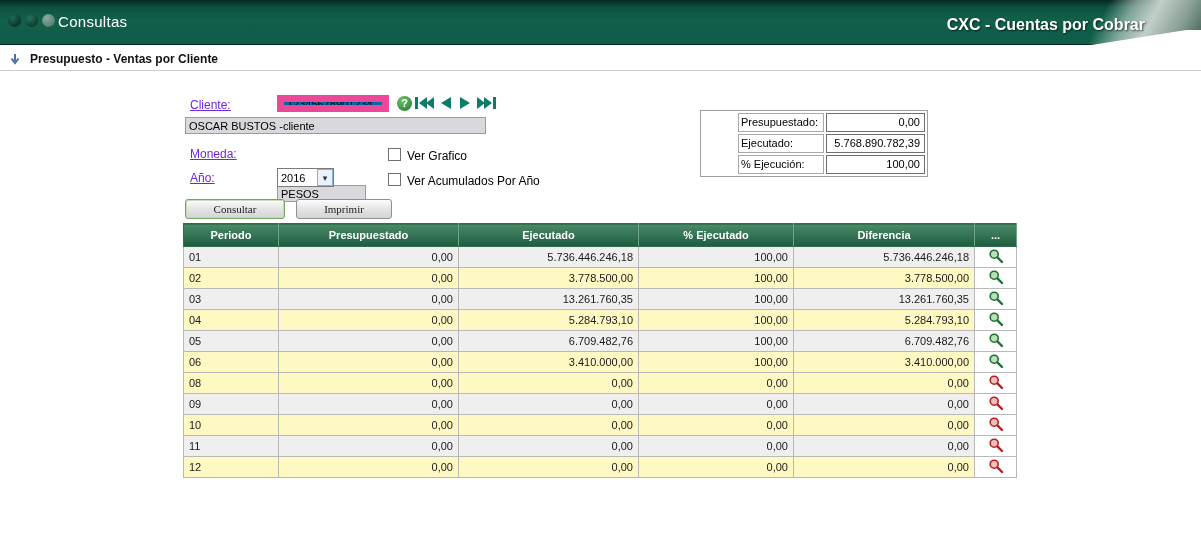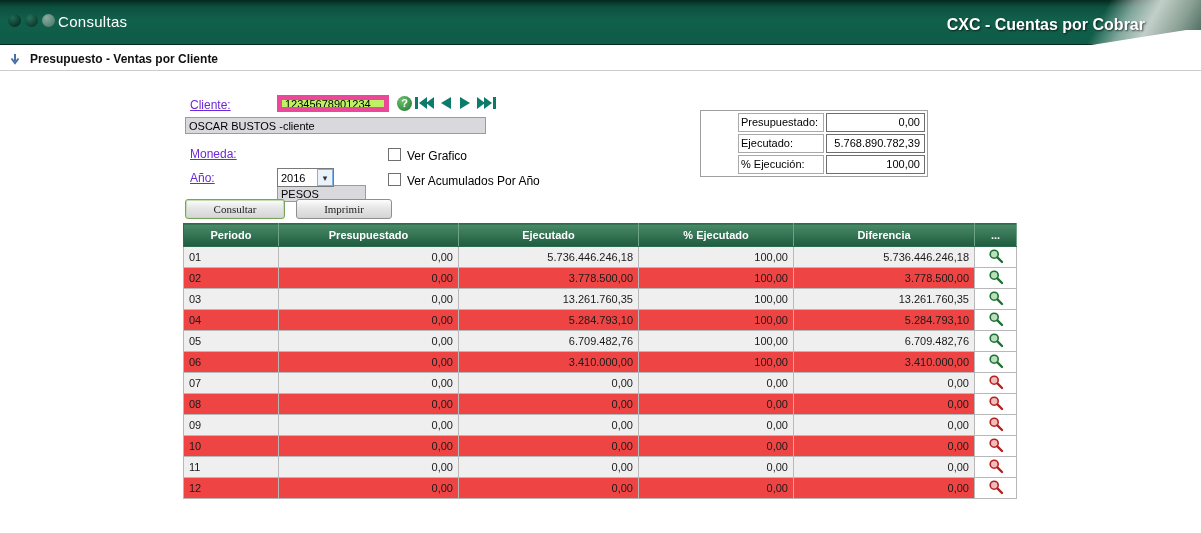--- a/index.html
+++ b/index.html
@@ -25,21 +25,21 @@
     text-shadow:1px 1px 2px rgba(0,0,0,.65); z-index:2; }
 
   
   .crumbbar { position:absolute; left:0; top:46px; right:0; height:25px; background:#ffffff;
               border-bottom:1px solid #cccccc; }
   .crumb-icon { position:absolute; left:9px; top:6px; }
   .crumb-text { position:absolute; left:30px; top:6px; font-size:12px; font-weight:bold; color:#111111; }
 
   
   .flabel { position:absolute; font-size:12px; color:#6d28d9;text-decoration:underline; }
-  .tbox { position:absolute; border:5px solid #ec4899; background:#bef264; font-size:11px;
+  .tbox { position:absolute; border:7px solid #ec4899; background:#0369a1; font-size:11px;
           font-family:inherit; padding:1px 3px; height:17px; color:#000; }
   .tbox.gray { background:#d9d9dd; border:1px solid #9a9aa0; }
   .help-icon { position:absolute; left:397px; top:96px; width:15px; height:15px; border-radius:50%;
     background:radial-gradient(circle at 35% 30%, #6cc06c, #1e7a2e); color:#fff; font-size:11px;
     font-weight:bold; text-align:center; line-height:15px; cursor:pointer; }
   .navbtns { position:absolute; left:415px; top:96px; display:flex; gap:5px; align-items:center; }
   .navbtns svg { fill:#0c7b68; cursor:pointer; display:block; }
   .cb { position:absolute; width:13px; height:13px; border:1px solid #707070; background:#fff; cursor:pointer; }
   .cblabel { position:absolute; font-size:12px; color:#000; }
   .fselect { position:absolute; left:277px; top:168px; width:57px; height:19px; border:1px solid #7a7a7a;
@@ -62,21 +62,21 @@
             padding:2px 4px; background:#fff; color:#000; overflow:hidden; white-space:nowrap; }
 
   
   .gridtable { position:absolute; left:183px; top:223px; width:833px; border-collapse:collapse;
                table-layout:fixed; font-size:11px; border:1px solid #8f8f8f; }
   .gridtable th { background:linear-gradient(#4a8a67,#1e5b40); color:#fff; font-weight:bold;
     height:23px; border:1px solid #2f6b4e; border-right:1px solid #6fa386; font-size:11px; padding:0 3px; }
   .gridtable td { border:1px solid #b8b8b8; height:21px; padding:1px 5px; color:#1a1a1a;
                   overflow:hidden; white-space:nowrap; }
   tr.odd td { background:#efefef; }
-  tr.even td { background:#ef4444; }
+  tr.even td { background:#fef9c3; }
   td.right { text-align:right; }
   td.icon-cell { text-align:center; padding:0; background:#ffffff !important; }
   td.icon-cell span { display:inline-block; cursor:pointer; line-height:0; }
 </style>
 </head>
 <body>
 
 <div class="screen">
 
   <header class="topbar">
@@ -242,31 +242,20 @@
           <td>06</td>
           <td class="right">0,00</td>
           <td class="right">3.410.000,00</td>
           <td class="right">100,00</td>
           <td class="right">3.410.000,00</td>
           <td class="icon-cell"><span><svg width="16" height="16" viewBox="0 0 16 16">
                 <circle cx="6.2" cy="6.2" r="4" fill="#b9e0b9" stroke="#1e6f35" stroke-width="1.6"></circle>
                 <line x1="9.4" y1="9.4" x2="14" y2="14" stroke="#1e6f35" stroke-width="2.4" stroke-linecap="round"></line>
               </svg></span></td>
         </tr>
-        <tr class="odd">
-          <td>07</td>
-          <td class="right">0,00</td>
-          <td class="right">0,00</td>
-          <td class="right">0,00</td>
-          <td class="right">0,00</td>
-          <td class="icon-cell"><span><svg width="16" height="16" viewBox="0 0 16 16">
-                <circle cx="6.2" cy="6.2" r="4" fill="#f0bcbc" stroke="#b42020" stroke-width="1.6"></circle>
-                <line x1="9.4" y1="9.4" x2="14" y2="14" stroke="#b42020" stroke-width="2.4" stroke-linecap="round"></line>
-              </svg></span></td>
-        </tr>
         <tr class="even">
           <td>08</td>
           <td class="right">0,00</td>
           <td class="right">0,00</td>
           <td class="right">0,00</td>
           <td class="right">0,00</td>
           <td class="icon-cell"><span><svg width="16" height="16" viewBox="0 0 16 16">
                 <circle cx="6.2" cy="6.2" r="4" fill="#f0bcbc" stroke="#b42020" stroke-width="1.6"></circle>
                 <line x1="9.4" y1="9.4" x2="14" y2="14" stroke="#b42020" stroke-width="2.4" stroke-linecap="round"></line>
               </svg></span></td>

